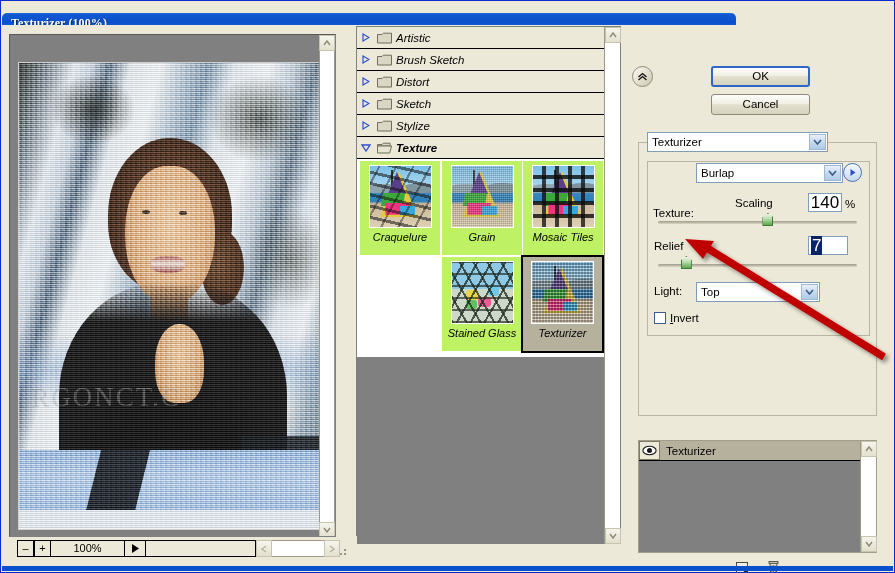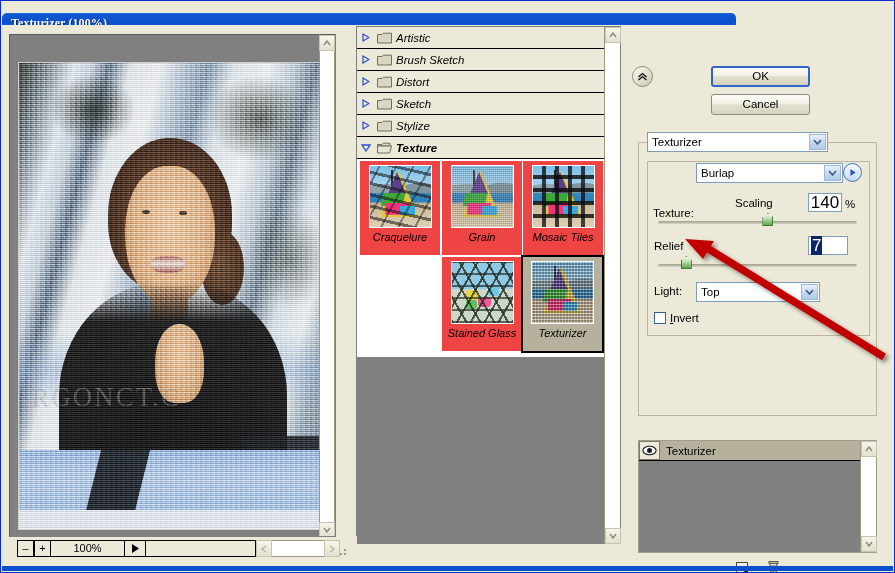--- a/index.html
+++ b/index.html
@@ -363,21 +363,21 @@
 
   .thumb-area {
     position: absolute;
     left: 0; top: 132px;
     width: 248px; height: 198px;
     background: #ffffff;
   }
   .thumb-cell {
     position: absolute;
     width: 80px; height: 94px;
-    background: #ef4444;
+    background: #bef264;
     box-sizing: border-box;
     text-align: center;
   }
   .thumb-cell.selected {
     background: #b5b19c;
     border: 2px solid #000000;
   }
   .thumb-img {
     width: 63px; height: 63px;
     margin: 4px auto 0 auto;

